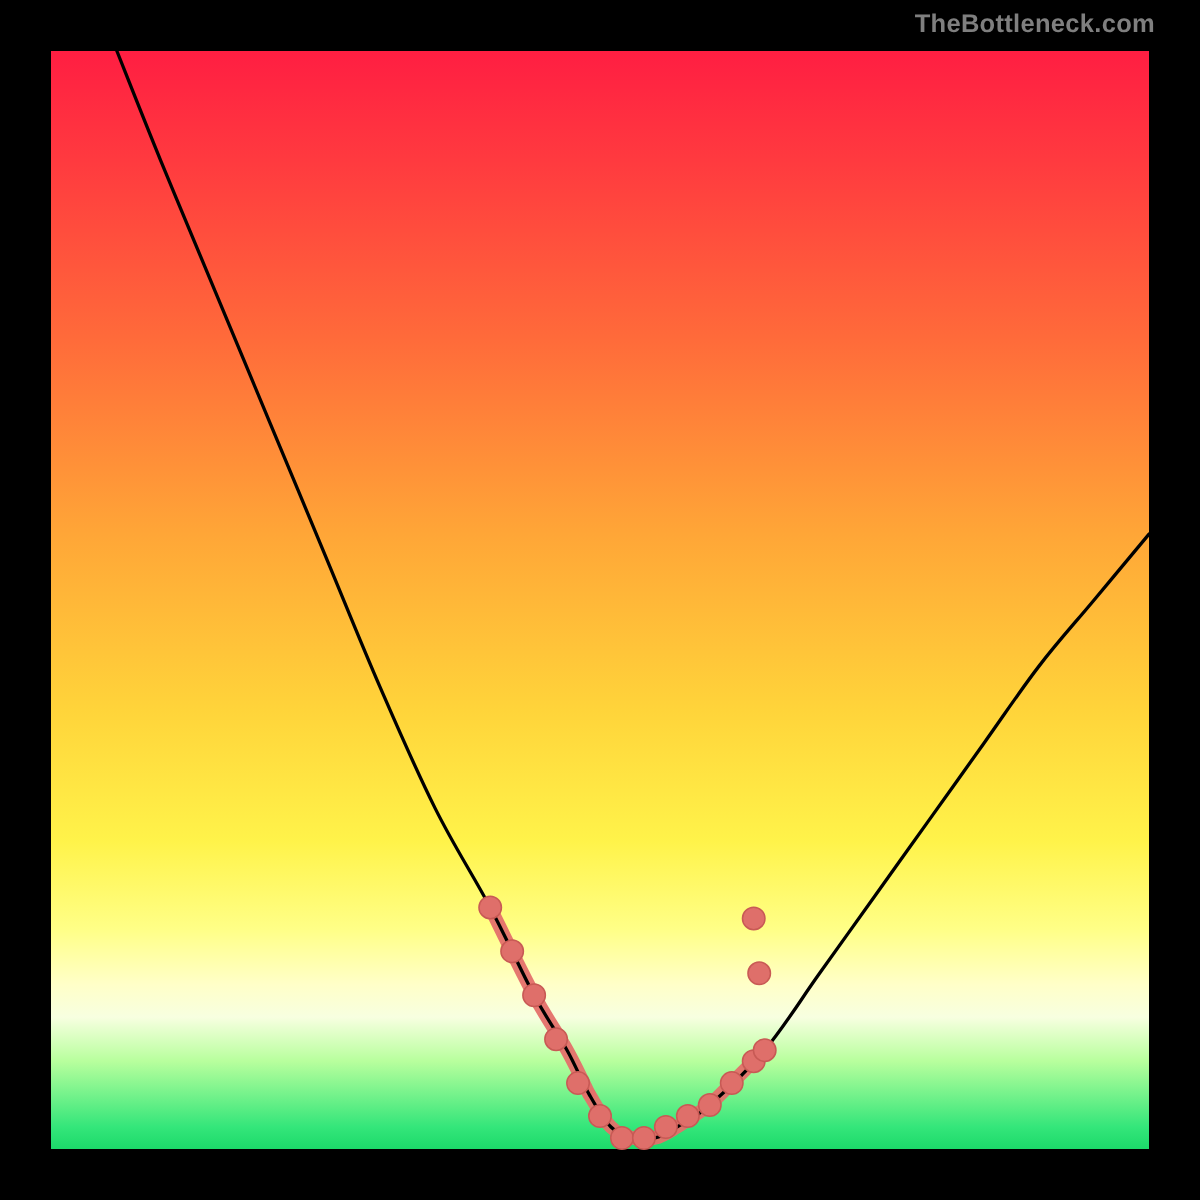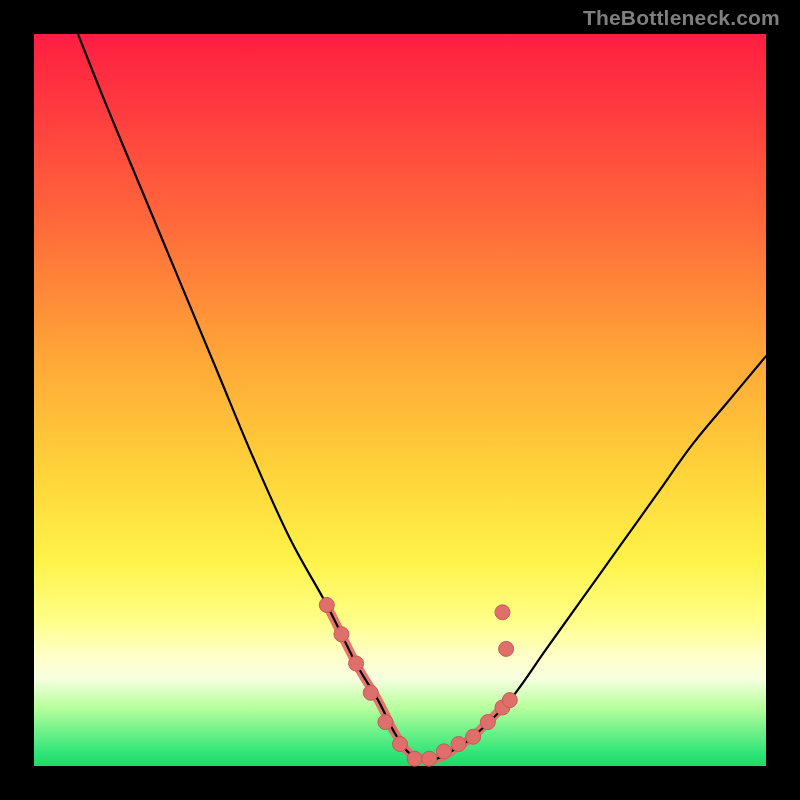--- a/index.html
+++ b/index.html
@@ -43,23 +43,23 @@
     position: absolute;
     left: 0;
     top: 0;
     width: 732px;
     height: 732px;
     overflow: visible;
   }
   .watermark {
     position: absolute;
     top: 6px;
-    right: 20px;
+    right: 30px;
     color: #7f7f7f;
-    font-size: 21px;
+    font-size: 17px;
     font-weight: 600;
     letter-spacing: 0.2px;
     user-select: none;
   }
   .curve-main {
     fill: none;
     stroke: #000;
     stroke-width: 2.2;
     stroke-linecap: round;
   }

